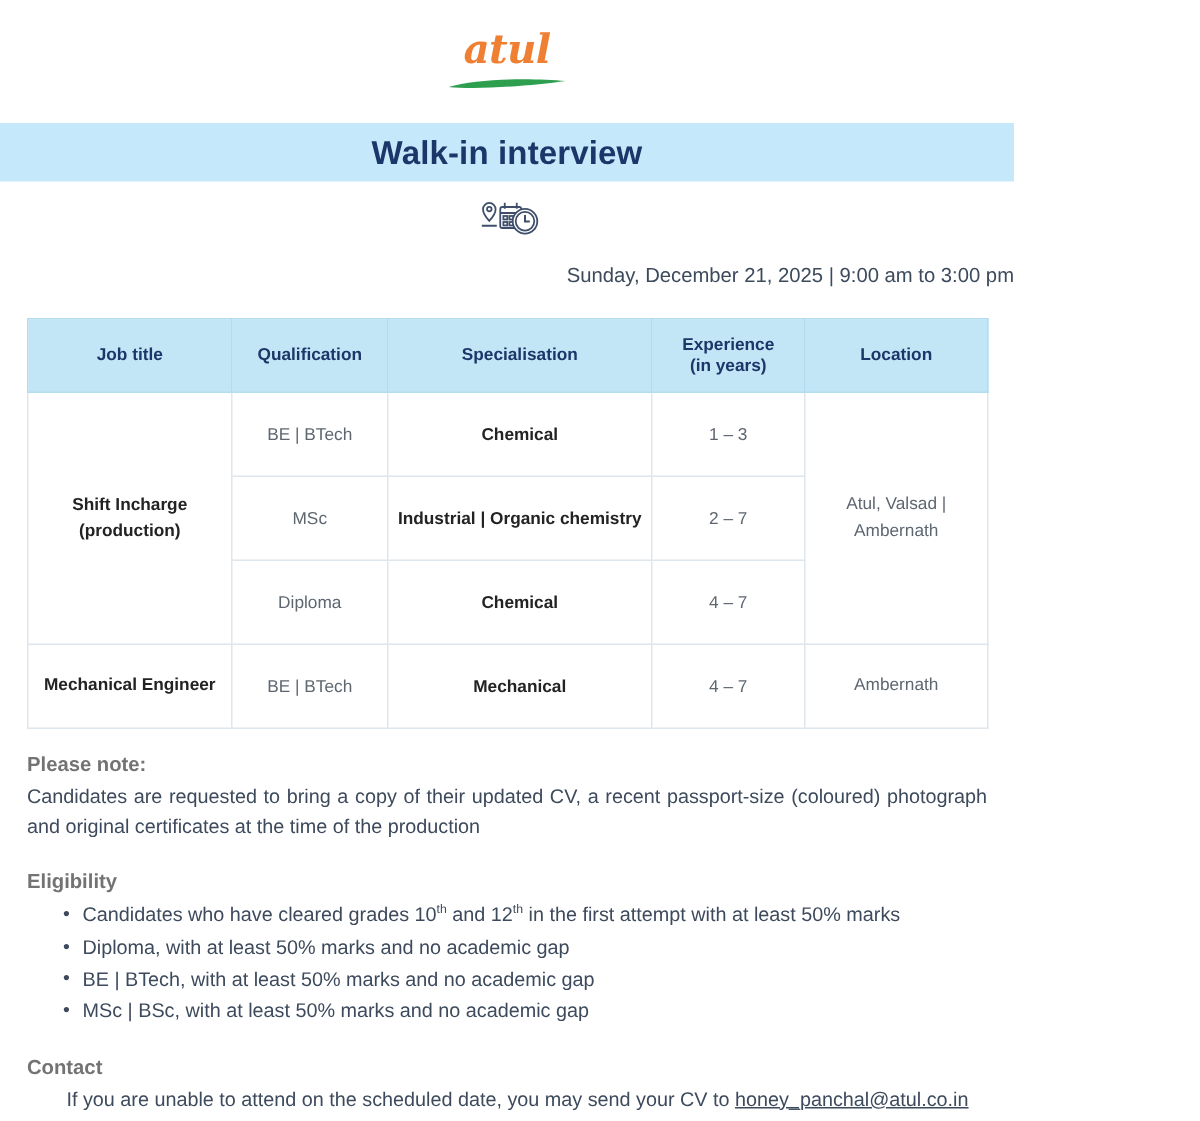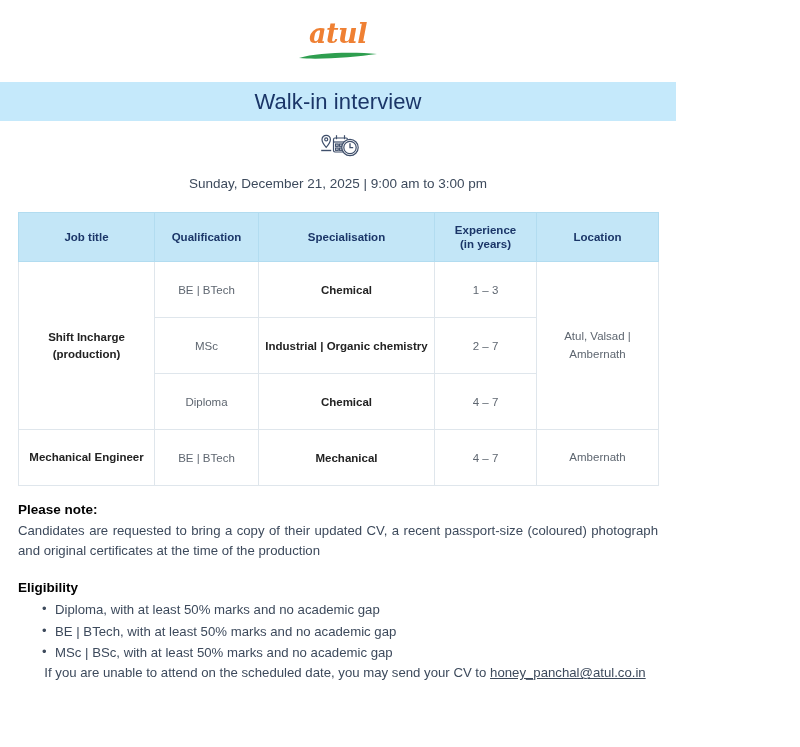--- a/index.html
+++ b/index.html
@@ -56,34 +56,34 @@
   
   .banner {
     background: #c5e9fb;
     height: 39px;
     display: flex;
     align-items: center;
     justify-content: center;
   }
   .banner-title {
     font-size: 22px;
-    font-weight: normal;
+    font-weight: bold;
     color: #1b3668;
     letter-spacing: 0.1px;
   }
 
   
   .icon-row {
     margin-top: 12px;
     display: flex;
     justify-content: center;
   }
   .datetime {
     margin-top: 13px;
-    text-align: center;
+    text-align: right;
     font-size: 13.5px;
     color: #3d4a5c;
   }
 
   
   .table-wrap {
     margin: 21px auto 0 auto;
     width: 640px;
   }
   table.jobs {
@@ -141,21 +141,21 @@
   tr.r1 td, tr.r2 td, tr.r3 td { height: 43px; }
   tr.r4 td { height: 43px; }
 
   
   .content {
     width: 640px;
     margin: 0 auto;
     padding-top: 16px;
   }
   .sec-head {
-    color: #000000;
+    color: #737373;
     font-weight: bold;
     font-size: 13.5px;
     margin: 0 0 4px 0;
   }
   .sec-head.spaced { margin-top: 19px; }
   .para {
     font-size: 13.2px;
     color: #3d4a5c;
     line-height: 1.52;
     text-align: justify;
@@ -291,22 +291,24 @@
     </table>
   </div>
 
   <div class="content">
 
     <div class="sec-head">Please note:</div>
     <p class="para">Candidates are requested to bring a copy of their updated CV, a recent passport-size (coloured) photograph and original certificates at the time of the production</p>
 
     <div class="sec-head spaced">Eligibility</div>
     <ul class="bullets">
+      <li><span>Candidates who have cleared grades 10</span><sup>th</sup><span> and 12</span><sup>th</sup><span> in the first attempt with at least 50% marks</span></li>
       <li>Diploma, with at least 50% marks and no academic gap</li>
       <li>BE | BTech, with at least 50% marks and no academic gap</li>
       <li>MSc | BSc, with at least 50% marks and no academic gap</li>
     </ul>
 
+    <div class="sec-head spaced">Contact</div>
     <p class="para left"><span>If you are unable to attend on the scheduled date, you may send your CV to </span><a class="maillink" href="#">honey_panchal@atul.co.in</a></p>
 
   </div>
 
 </div>
 
 </body></html>

